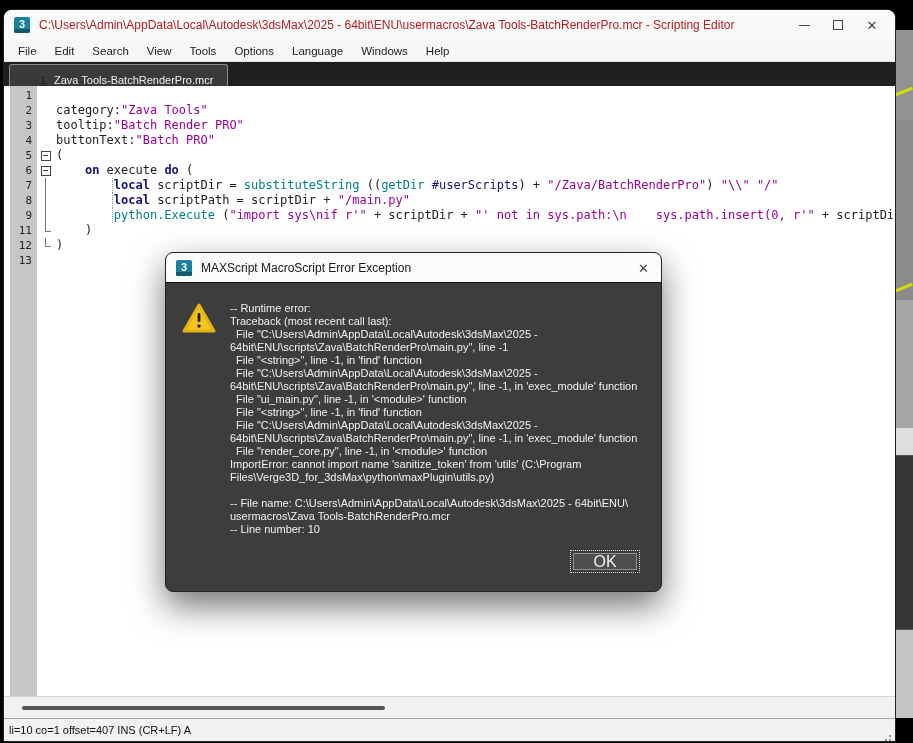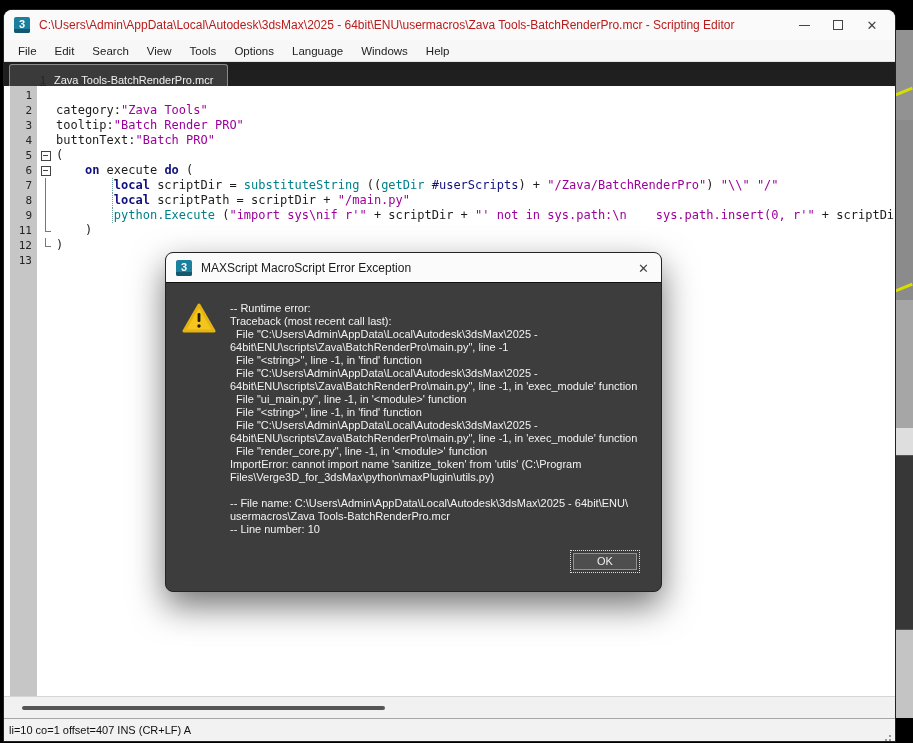--- a/index.html
+++ b/index.html
@@ -89,21 +89,21 @@
              display:flex; align-items:center; padding:0 12px 0 10px; gap:9px;
              border-bottom:1px solid #111; }
   .d-title .t { font-size:12px; color:#1a1a1a; flex:1; }
   .d-body { position:relative; height:390px; color:#f2f2f2; }
   .warn { position:absolute; left:16px; top:20px; }
   .msg { position:absolute; left:64px; top:19px; font-size:11px;
          line-height:13px; white-space:pre; }
   .okwrap { position:absolute; right:21px; top:267px; border:1px dotted #ddd;
             padding:2px; }
   .okbtn { width:64px; height:17px; background:#4e4e4e; border:1px solid #929292;
-           color:#eee; font-size:11px; text-align:center; line-height:15px; }
+           color:#eee; font-size:16px; text-align:center; line-height:15px; }
 
   
   .rseg { position:absolute; left:895px; width:18px; }
   .ymark { position:absolute; left:895px; width:18px; height:3px;
            background:#d6de00; transform:rotate(-22deg); }
 </style>
 </head>
 <body>
 
 <div>

